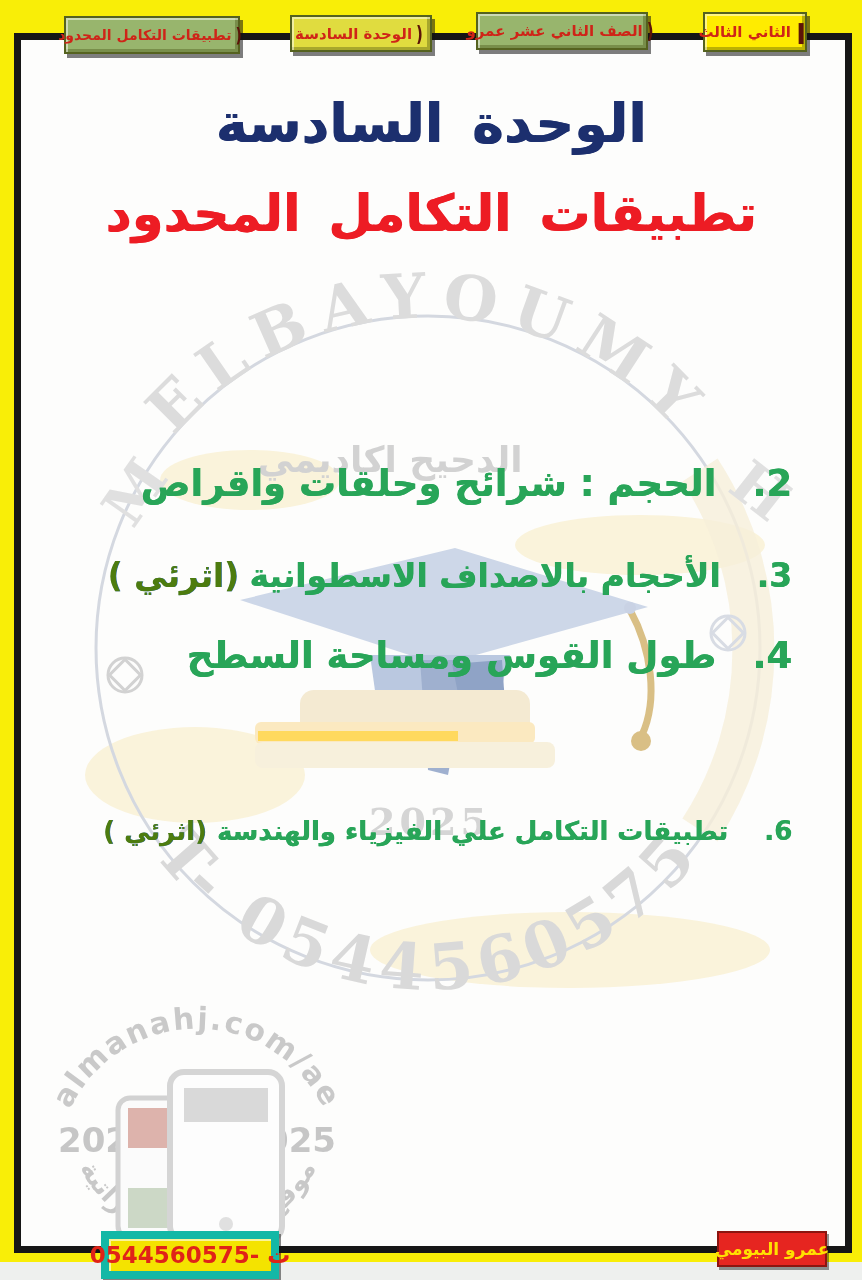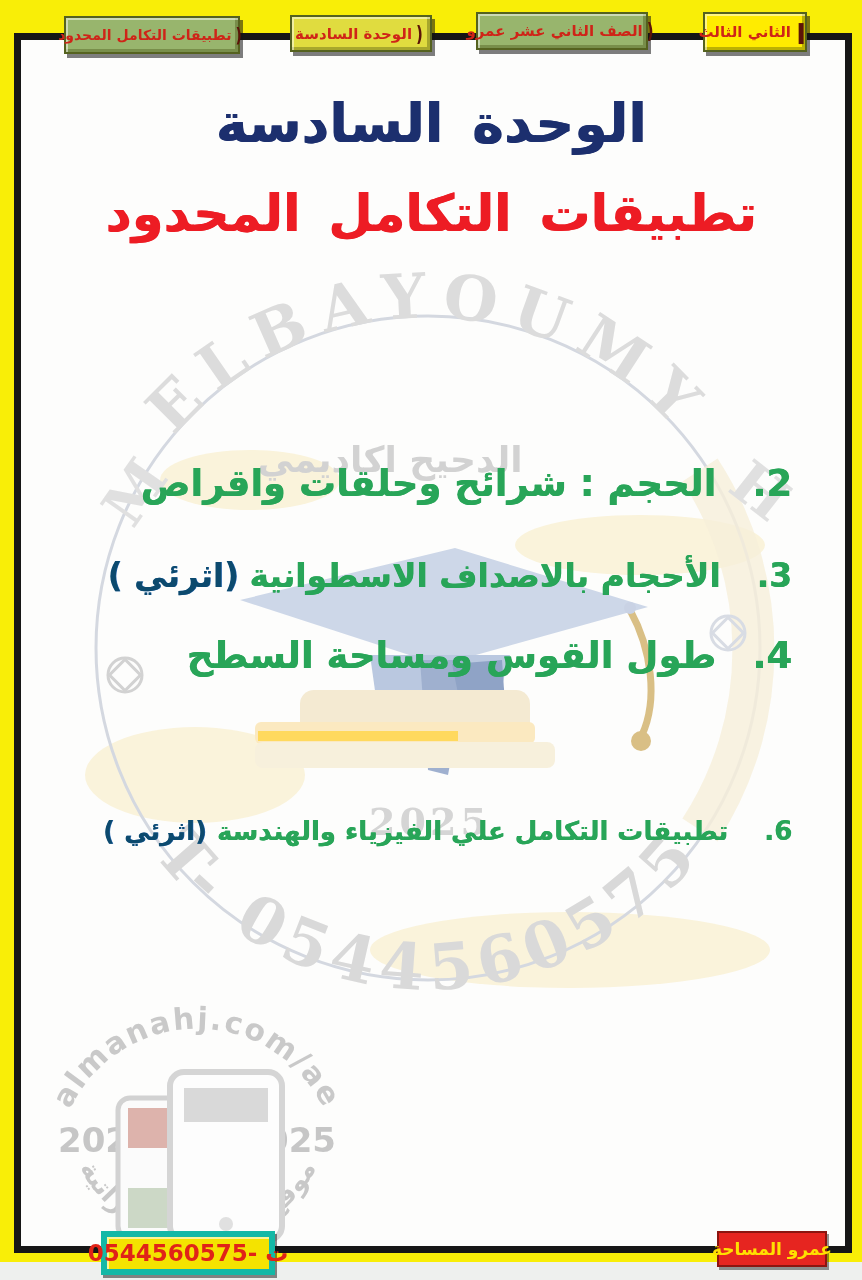--- a/index.html
+++ b/index.html
@@ -32,36 +32,36 @@
   }
   .title1{top:92px;font-size:54px;color:#1c2f6e;text-shadow:.7px 0 #1c2f6e;}
   .title2{top:184px;font-size:51px;color:#ed1c24;text-shadow:.7px 0 #ed1c24;}
   
   .lesson{
     position:absolute;right:70px;direction:rtl;white-space:nowrap;z-index:3;
     color:#28a558;font-weight:bold;text-shadow:.5px 0 #28a558;
   }
   .lesson .num{display:inline-block;direction:ltr;unicode-bidi:isolate;}
   .lesson .txt{margin-right:36px;}
-  .lesson .extra{color:#0c4a6e;text-shadow:.5px 0 #2f6db8;margin-right:10px;}
+  .lesson .extra{color:#4d7c0f;text-shadow:.5px 0 #2f6db8;margin-right:10px;}
   .l1{top:368px;font-size:37px;}
   .l2{top:462px;font-size:37px;}
   .l3{top:556px;font-size:33px;}
   .l4{top:634px;font-size:37px;}
   .l5{top:744px;font-size:37px;}
   .l6{top:816px;font-size:26px;}
   .l7{top:894px;font-size:34px;}
   
   .footer-box{
     position:absolute;display:flex;align-items:center;justify-content:center;
     font-weight:bold;z-index:6;white-space:nowrap;
   }
   .phone-box{
     left:101px;top:1231px;width:162px;height:32px;background:#f4e300;
-    border:6px solid #14b8a6;color:#e02318;font-size:23px;direction:rtl;
+    border:8px solid #14b8a6;color:#e02318;font-size:23px;direction:rtl;
     box-shadow:inset 2px 2px 0 rgba(255,255,255,.6), 2px 3px 0 rgba(20,20,20,.5);
   }
   .name-box{
     left:717px;top:1231px;width:106px;height:32px;background:#e62520;
     border:2px solid #8c1510;color:#ffe000;font-size:17px;direction:rtl;
     box-shadow:2px 3px 0 rgba(20,20,20,.45);
   }
   .wm{position:absolute;left:0;top:0;z-index:1;}
 </style>
 </head>
@@ -173,16 +173,16 @@
     <span class="num">.4</span><span class="txt">طول القوس ومساحة السطح</span><span class="extra"></span>
   </div>
   <div class="lesson l6">
     <span class="num">.6</span><span class="txt">تطبيقات التكامل علي الفيزياء والهندسة</span><span class="extra">(اثرئي )</span>
   </div>
 
   <div class="footer-box phone-box">
     <span>ت -0544560575</span>
   </div>
   <div class="footer-box name-box">
-    <span>عمرو المساحة</span>
+    <span>عمرو البيومي</span>
   </div>
 
 </div>
 
 </body></html>

